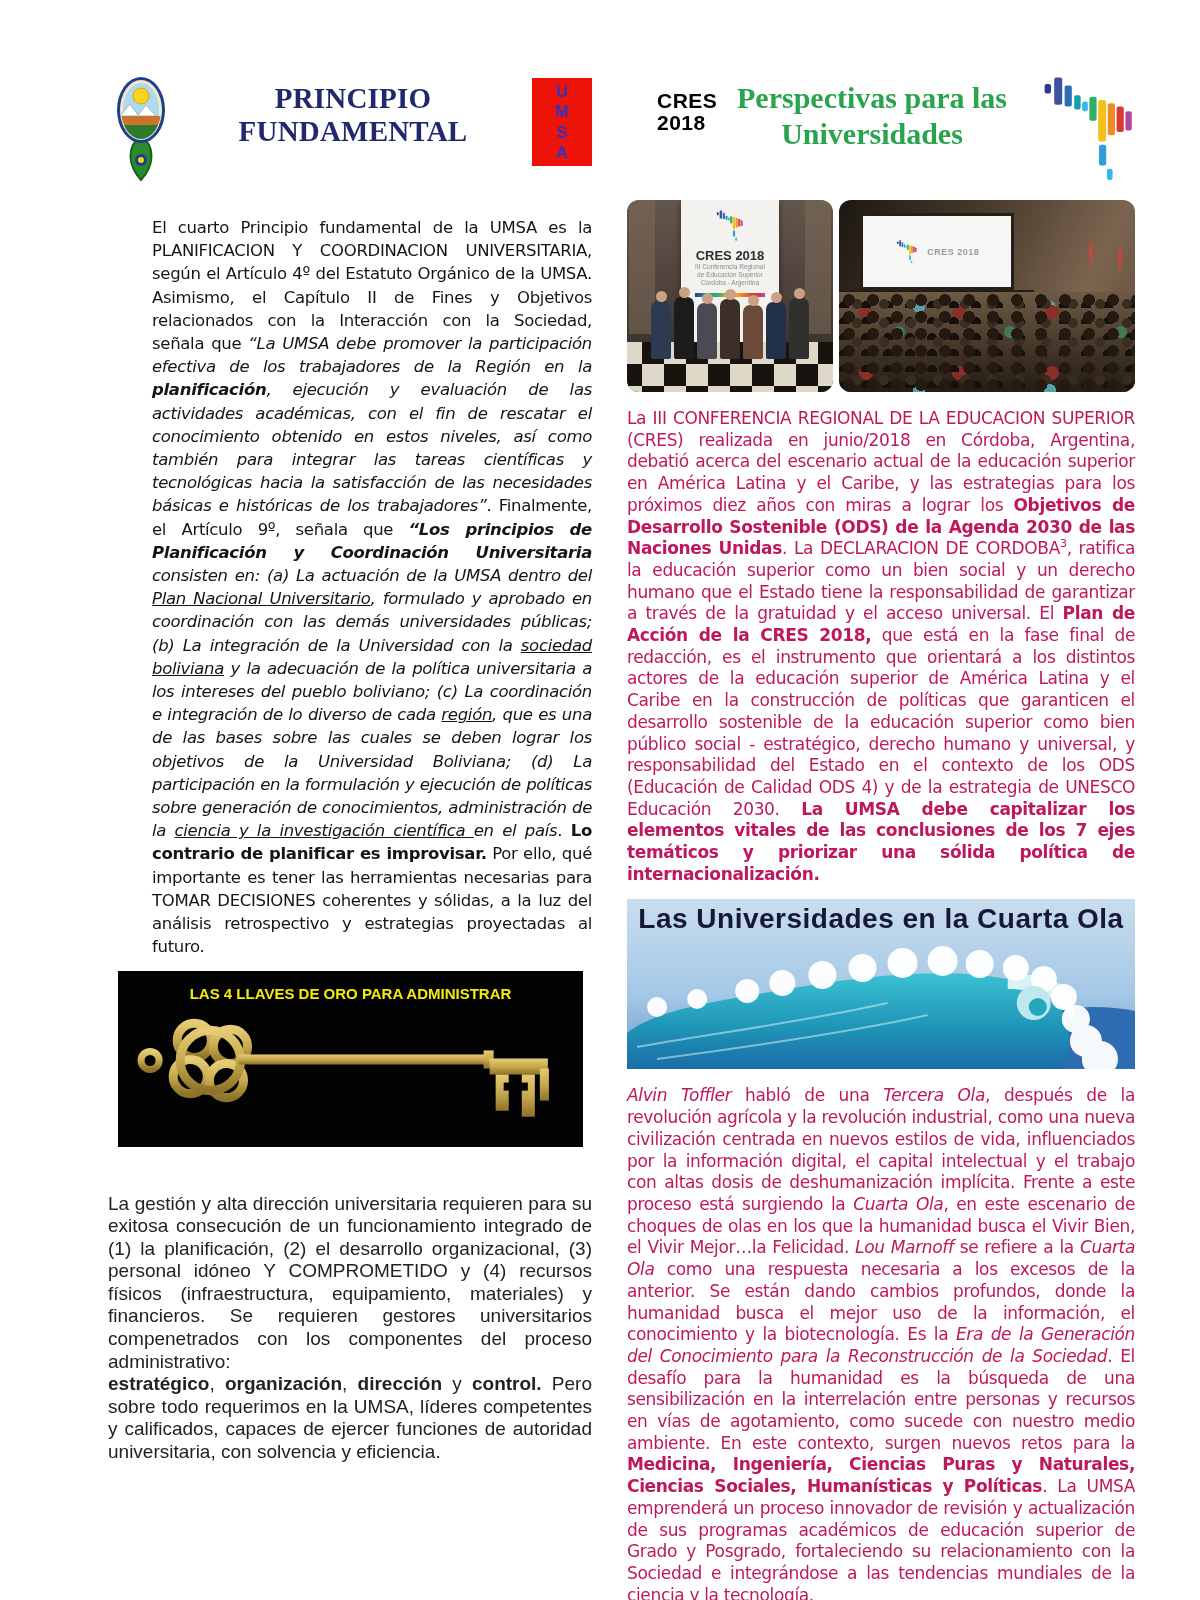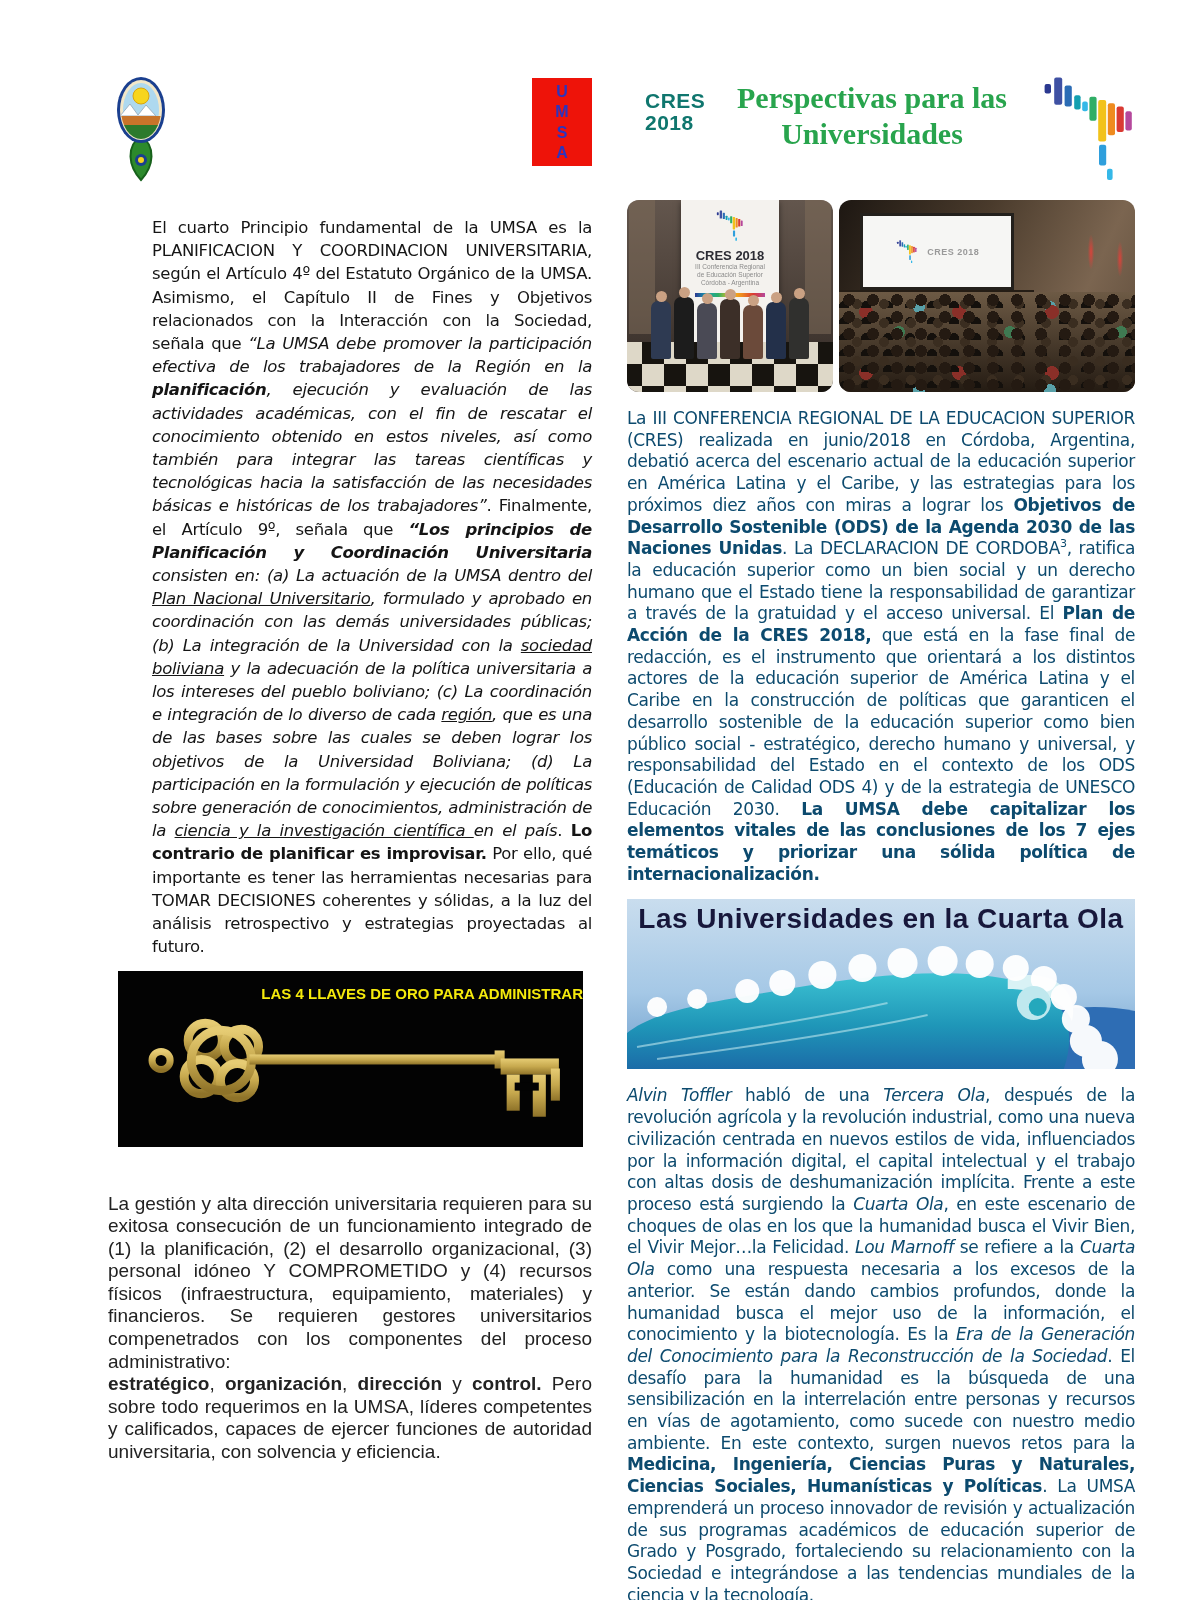--- a/index.html
+++ b/index.html
@@ -19,38 +19,38 @@
               align-items:center;justify-content:center;gap:1px;
               font-family:"Liberation Sans",sans-serif;font-weight:bold;font-size:16px;color:#2a35c0;line-height:1.2;}
 
   
   .body-text{text-align:justify;margin:0;}
   .dv{font-family:"DejaVu Sans",sans-serif;}
   .ar{font-family:"Liberation Sans",sans-serif;}
   .lp1{margin-top:30px;font-size:16.5px;line-height:23.2px;letter-spacing:-.3px;margin-left:44px;}
   .lp2{margin-top:46px;font-size:19px;line-height:22.6px;color:#222;}
   .lp3{font-size:19px;line-height:22.6px;color:#222;}
-  .rp{font-size:17px;line-height:21.7px;letter-spacing:-.35px;color:#0c4a6e;}
+  .rp{font-size:17px;line-height:21.7px;letter-spacing:-.35px;color:#be185d;}
   .rp1{margin-top:16px;}
   .rp2{margin-top:16px;}
   .st-i{font-style:italic;}
   .st-b{font-weight:bold;}
   .st-u{text-decoration:underline;}
   .st-sup{vertical-align:super;font-size:.65em;line-height:0;}
 
   
   .key-fig{margin:12px 0 0 10px;width:465px;height:176px;background:#030303;box-sizing:border-box;
-           padding-top:13px;text-align:right;}
+           padding-top:13px;text-align:center;}
   .key-title{color:#f5ea0c;font-family:"Liberation Sans",sans-serif;font-weight:bold;font-size:15px;line-height:19px;}
   .key-svg{width:442px;height:118px;margin-top:4px;}
 
   
   .rh{position:relative;height:118px;}
-  .cres-tag{position:absolute;left:18px;top:16px;font-family:"Liberation Sans",sans-serif;
-            font-weight:bold;font-size:21px;line-height:22px;color:#0f766e;letter-spacing:.5px;}
+  .cres-tag{position:absolute;left:30px;top:16px;font-family:"Liberation Sans",sans-serif;
+            font-weight:bold;font-size:21px;line-height:22px;color:#000000;letter-spacing:.5px;}
   .rh-title{margin:0 100px 0 82px;padding-top:6px;text-align:center;color:#28a44d;
             font-family:"Liberation Serif",serif;font-weight:bold;font-size:30px;line-height:36px;}
   .bars-big{position:absolute;right:0;top:2px;width:92px;height:108px;}
 
   
   .photos{display:flex;gap:6px;margin-top:8px;height:192px;}
   .photo{position:relative;overflow:hidden;border-radius:12px;}
   .photo1{width:206px;background:linear-gradient(180deg,#63564d 0%,#4a3f38 55%,#2e2622 100%);}
   .photo1 .pillar{position:absolute;top:0;width:26px;height:70%;background:#7d6c59;opacity:.55;}
   .pillar.pl{left:2px;} .pillar.pr{right:2px;}
@@ -122,20 +122,21 @@
         <ellipse cx="33" cy="36" rx="21" ry="30" fill="#f2e7c8"></ellipse>
         <ellipse cx="33" cy="36" rx="18" ry="27" fill="#aed9ef"></ellipse>
         <g clip-path="url(#shieldClip)">
           <circle cx="33" cy="22" r="8" fill="#f7d51d" stroke="#d8a410" stroke-width="1"></circle>
           <path d="M12,42 L22,30 L30,41 L38,31 L48,42 Z" fill="#ffffff" stroke="#9fb2c2" stroke-width="1"></path>
           <rect x="10" y="42" width="46" height="9" fill="#c8742a"></rect>
           <rect x="10" y="51" width="46" height="16" fill="#2c7a2c"></rect>
         </g>
       </svg>
       <div class="lh-titles">
+        <div class="lh-t2">PRINCIPIO FUNDAMENTAL</div>
       </div>
       <div class="umsa-badge">
         <span>U</span>
         <span>M</span>
         <span>S</span>
         <span>A</span>
       </div>
     </div>
 
     <p class="body-text dv lp1"><span>El cuarto Principio fundamental de la UMSA es la PLANIFICACION Y COORDINACION UNIVERSITARIA, según el Artículo 4º del Estatuto Orgánico de la UMSA. Asimismo, el Capítulo II de Fines y Objetivos relacionados con la Interacción con la Sociedad, señala que </span><span class="st-i">“La UMSA debe promover la participación efectiva de los trabajadores de la Región en la </span><span class="st-i st-b">planificación</span><span class="st-i">, ejecución y evaluación de las actividades académicas, con el fin de rescatar el conocimiento obtenido en estos niveles, así como también para integrar las tareas científicas y tecnológicas hacia la satisfacción de las necesidades básicas e históricas de los trabajadores”</span><span>. Finalmente, el Artículo 9º, señala que  </span><span class="st-i st-b">“Los principios de Planificación y Coordinación Universitaria</span><span class="st-i"> consisten en: (a)  La actuación de la UMSA dentro del </span><span class="st-i st-u">Plan Nacional Universitario</span><span class="st-i">, formulado y aprobado en coordinación con las demás universidades públicas; (b) La integración de la Universidad con la </span><span class="st-i st-u">sociedad boliviana</span><span class="st-i"> y la adecuación de la política universitaria a los intereses del pueblo boliviano; (c) La coordinación e integración de lo diverso de cada </span><span class="st-i st-u">región</span><span class="st-i">, que es una de las bases sobre las cuales se deben lograr los objetivos de la Universidad Boliviana; (d) La participación en la formulación y ejecución de políticas sobre generación de conocimientos, administración de la </span><span class="st-i st-u">ciencia y la investigación científica </span><span class="st-i">en el país</span><span>. </span><span class="st-b">Lo contrario de planificar es improvisar.</span><span> Por ello, qué importante es tener las herramientas necesarias para TOMAR DECISIONES coherentes y sólidas, a la luz del análisis retrospectivo y estrategias proyectadas al futuro.</span></p>

